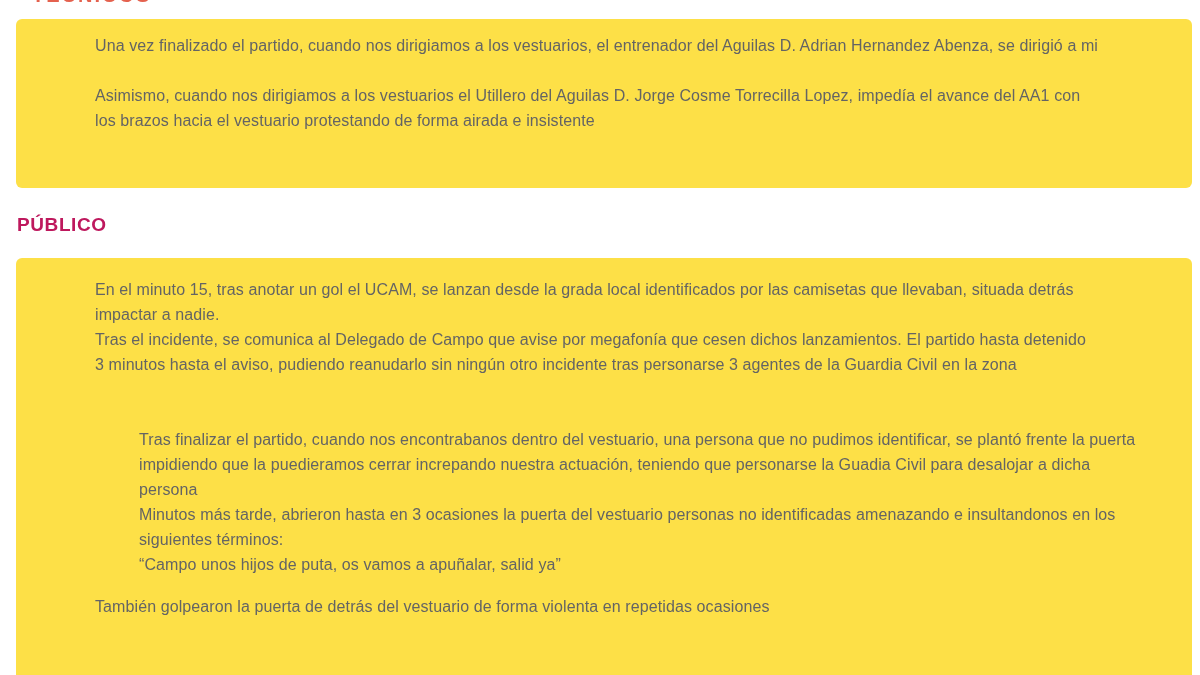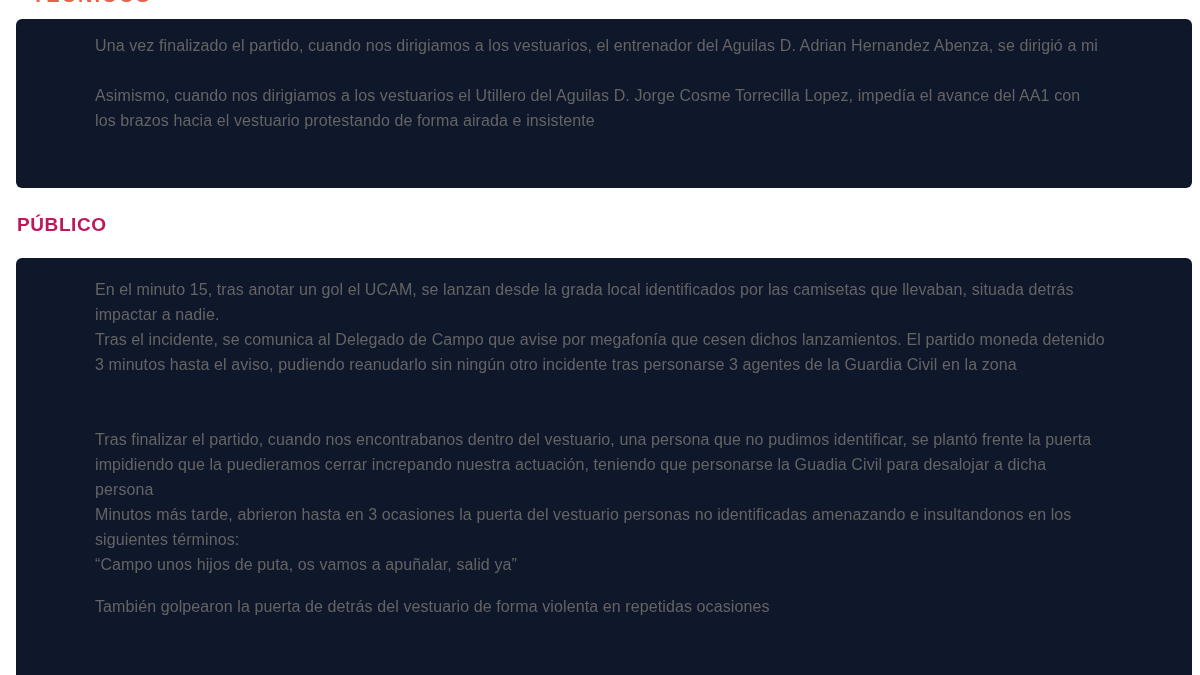--- a/index.html
+++ b/index.html
@@ -23,21 +23,21 @@
     font-size: 20px;
     font-weight: bold;
     color: #e4614e;
     letter-spacing: 2px;
   }
   .panel {
     position: absolute;
     left: 16px;
     right: 8px;
     box-sizing: border-box;
-    background: #0f172a;
+    background: #fde047;
     border-radius: 6px;
     padding-left: 79px;
     padding-right: 28px;
   }
   .panel-1 {
     top: 19px;
     height: 169px;
     padding-top: 14px;
   }
   .panel-2 {
@@ -51,21 +51,21 @@
     left: 17px;
     margin: 0;
     font-size: 19px;
     line-height: 24px;
     font-weight: bold;
     color: #be185d;
     letter-spacing: 0.6px;
   }
   .block { margin: 0; }
   .block + .block { margin-top: 25px; }
-  .block.gap-large { margin-top: 50px; }
+  .block.gap-large { margin-top: 50px; margin-left: 44px; }
   .block.gap-small { margin-top: 17px; }
   .ln {
     font-size: 16px;
     line-height: 25px;
     color: #646464;
     letter-spacing: 0.1px;
   }
 </style>
 </head>
 <body>
@@ -83,21 +83,21 @@
       <div class="ln">los brazos hacia el vestuario protestando de forma airada e insistente</div>
     </div>
   </section>
 
   <h2 class="section-heading">PÚBLICO</h2>
 
   <section class="panel panel-2">
     <div class="block">
       <div class="ln">En el minuto 15, tras anotar un gol el UCAM, se lanzan desde la grada local identificados por las camisetas que llevaban, situada detrás</div>
       <div class="ln">impactar a nadie.</div>
-      <div class="ln">Tras el incidente, se comunica al Delegado de Campo que avise por megafonía que cesen dichos lanzamientos. El partido moneda detenido</div>
+      <div class="ln">Tras el incidente, se comunica al Delegado de Campo que avise por megafonía que cesen dichos lanzamientos. El partido hasta detenido</div>
       <div class="ln">3 minutos hasta el aviso, pudiendo reanudarlo sin ningún otro incidente tras personarse 3 agentes de la Guardia Civil en la zona</div>
     </div>
     <div class="block gap-large">
       <div class="ln">Tras finalizar el partido, cuando nos encontrabanos dentro del vestuario, una persona que no pudimos identificar, se plantó frente la puerta</div>
       <div class="ln">impidiendo que la puedieramos cerrar increpando nuestra actuación, teniendo que personarse la Guadia Civil para desalojar a dicha</div>
       <div class="ln">persona</div>
       <div class="ln">Minutos más tarde, abrieron hasta en 3 ocasiones la puerta del vestuario personas no identificadas amenazando e insultandonos en los</div>
       <div class="ln">siguientes términos:</div>
       <div class="ln">“Campo unos hijos de puta, os vamos a apuñalar, salid ya”</div>
     </div>

